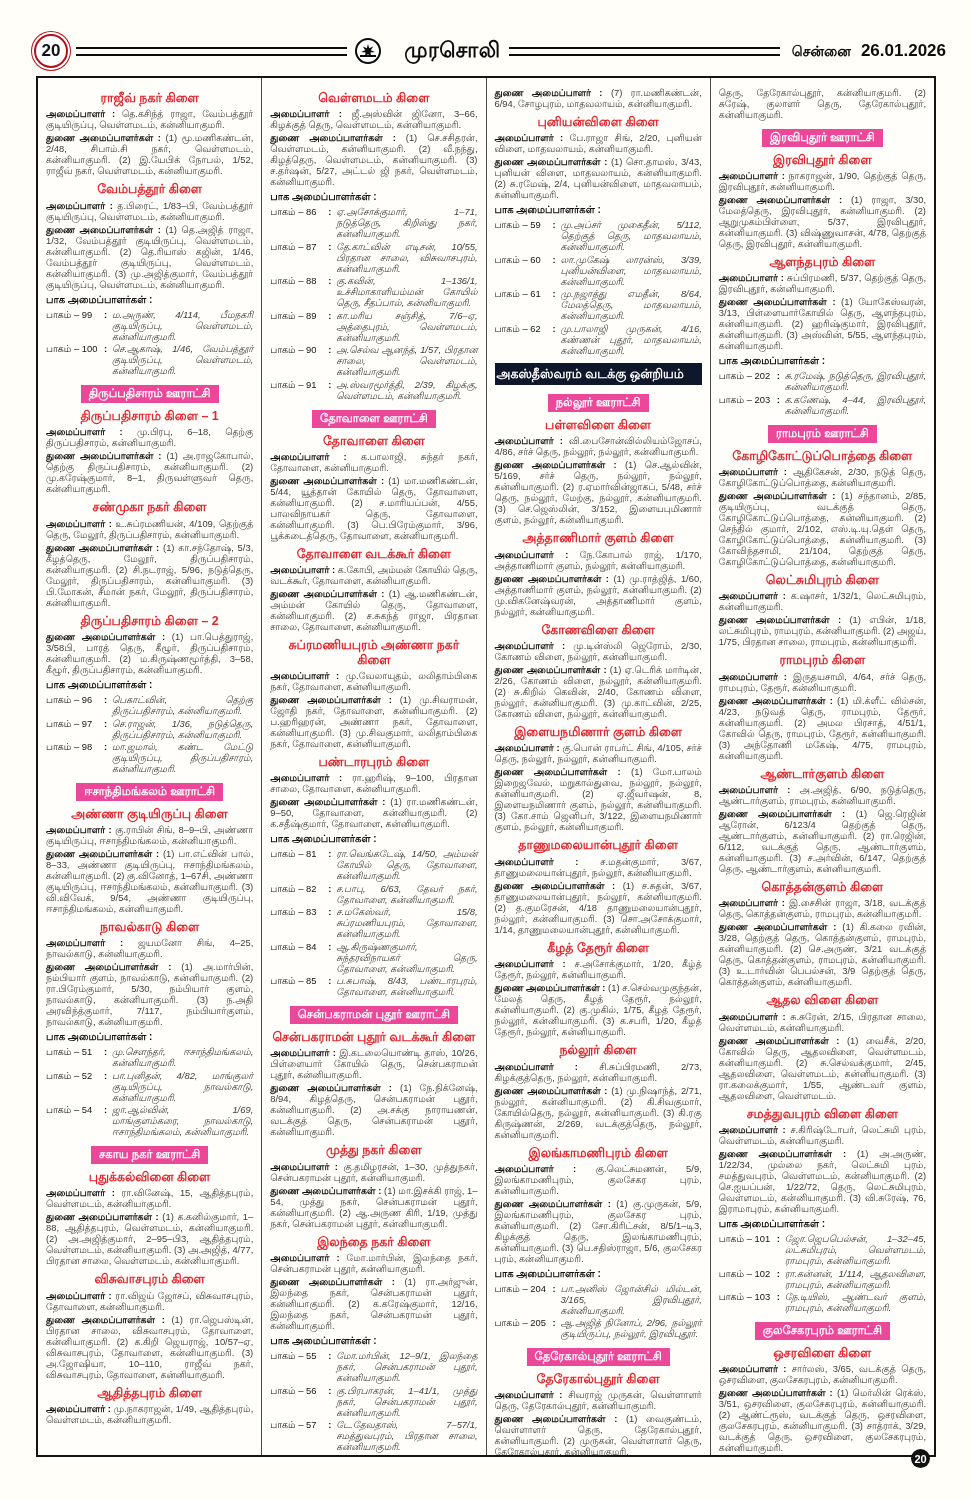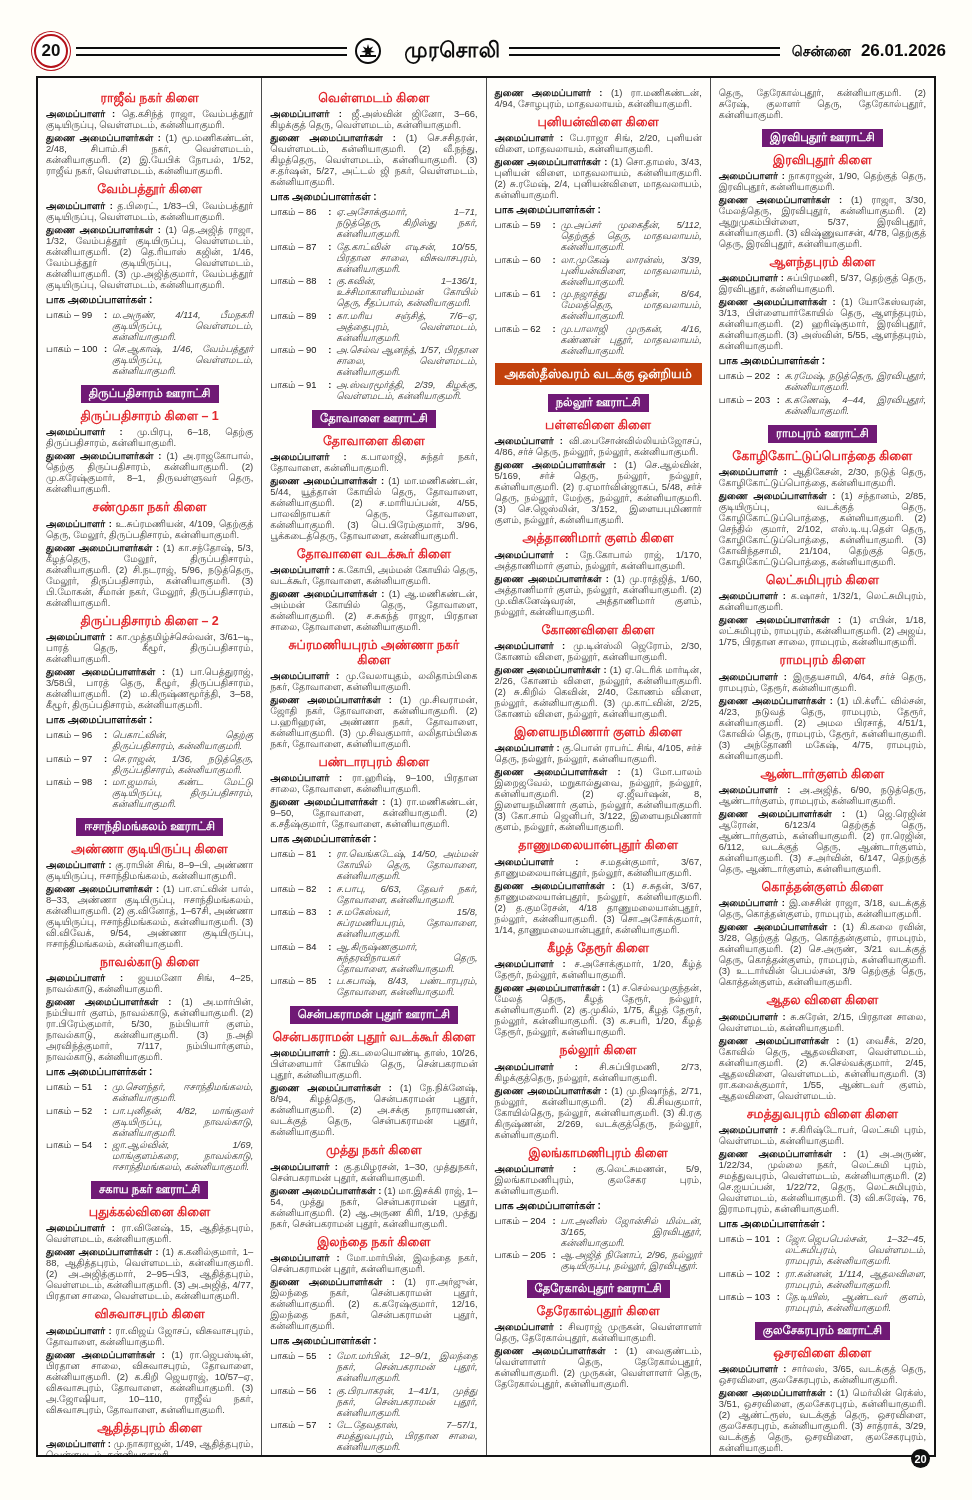--- a/index.html
+++ b/index.html
@@ -26,24 +26,24 @@
   .content-box{
     position:absolute;left:36px;top:76px;width:900px;height:1381px;
     border:2px solid #141414;background:#fffefb;display:flex;box-sizing:border-box;
   }
   .col{flex:1 1 0;padding:7px 8px 6px 8px;overflow:hidden;border-right:1px solid #4a4a4a;box-sizing:border-box;}
   .col:last-child{border-right:none;}
   
   .h-branch{color:#e2262b;font-weight:bold;font-size:12.5px;text-align:center;margin:6px 0 3px 0;line-height:1.15;}
   .h-uratchi{display:block;text-align:center;margin:7px 0 2px 0;}
   .h-uratchi > span{
-    display:inline-block;background:#701a75;color:#fff;font-weight:bold;font-size:11.5px;
+    display:inline-block;background:#ec4899;color:#fff;font-weight:bold;font-size:11.5px;
     padding:2px 8px 3px 8px;line-height:1.1;
   }
-  .h-banner{background:#c2410c;color:#fff;font-weight:bold;font-size:12.5px;text-align:center;
+  .h-banner{background:#0f172a;color:#fff;font-weight:bold;font-size:12.5px;
     padding:4px 2px;margin:7px 0 3px 0;line-height:1.15;}
   .h-sub{font-weight:bold;font-size:10px;color:#141414;text-align:left;margin:4px 0 2px 0;}
   .bp{font-size:9.4px;line-height:1.17;text-align:justify;margin:2px 0;}
   .bp b{color:#141414;}
   .part{display:flex;font-size:9.4px;line-height:1.17;margin:1.5px 0;}
   .part .pn{flex:0 0 58px;font-weight:normal;color:#141414;}
   .part .pc{flex:0 0 8px;font-weight:bold;color:#141414;}
   .part .pt{flex:1 1 auto;text-align:justify;font-style:italic;}
   
   .bottom-badge{
@@ -97,21 +97,20 @@
           <span class="pt">செ.ஆகாஷ், 1/46, வேம்பத்தூர் குடியிருப்பு, வெள்ளமடம், கன்னியாகுமரி.</span>
         </div>
         <div class="h-uratchi"><span>திருப்பதிசாரம் ஊராட்சி</span></div>
         <div class="h-branch">திருப்பதிசாரம் கிளை – 1</div>
         <div class="bp"><b>அமைப்பாளர் : </b><span>மு.பிரபு, 6–18, தெற்கு திருப்பதிசாரம், கன்னியாகுமரி.</span></div>
         <div class="bp"><b>துணை அமைப்பாளர்கள் : </b><span>(1) அ.ராஜகோபால், தெற்கு திருப்பதிசாரம், கன்னியாகுமரி. (2) மு.கரேஷ்குமார், 8–1, திருவள்ளுவர் தெரு, கன்னியாகுமரி.</span></div>
         <div class="h-branch">சண்முகா நகர் கிளை</div>
         <div class="bp"><b>அமைப்பாளர் : </b><span>உ.சுப்ரமணியன், 4/109, தெற்குத் தெரு, மேலூர், திருப்பதிசாரம், கன்னியாகுமரி.</span></div>
         <div class="bp"><b>துணை அமைப்பாளர்கள் : </b><span>(1) கா.சந்தோஷ், 5/3, கீழத்தெரு, மேலூர், திருப்பதிசாரம், கன்னியாகுமரி. (2) சி.நடராஜ், 5/96, நடுத்தெரு, மேலூர், திருப்பதிசாரம், கன்னியாகுமரி. (3) பி.மோகன், சீமான் நகர், மேலூர், திருப்பதிசாரம், கன்னியாகுமரி.</span></div>
         <div class="h-branch">திருப்பதிசாரம் கிளை – 2</div>
-        <div class="bp"><b>அமைப்பாளர் : </b><span>கா.முத்தமிழ்ச்செல்வன், 3/61–டி, பாரத் தெரு, கீழூர், திருப்பதிசாரம், கன்னியாகுமரி.</span></div>
         <div class="bp"><b>துணை அமைப்பாளர்கள் : </b><span>(1) பா.பெத்துராஜ், 3/58பி, பாரத் தெரு, கீழூர், திருப்பதிசாரம், கன்னியாகுமரி. (2) ம.கிருஷ்ணமூர்த்தி, 3–58, கீழூர், திருப்பதிசாரம், கன்னியாகுமரி.</span></div>
         <div class="h-sub">பாக அமைப்பாளர்கள் :</div>
         <div class="part">
           <span class="pn">பாகம் – 96</span>
           <span class="pc">:</span>
           <span class="pt">பெகாட்வின், தெற்கு திருப்பதிசாரம், கன்னியாகுமரி.</span>
         </div>
         <div class="part">
           <span class="pn">பாகம் – 97</span>
           <span class="pc">:</span>
@@ -255,21 +254,21 @@
           <span class="pc">:</span>
           <span class="pt">டே.தேவதாஸ், 7–57/1, சமத்துவபுரம், பிரதான சாலை, கன்னியாகுமரி.</span>
         </div>
         <div class="part">
           <span class="pn">பாகம் – 58</span>
           <span class="pc">:</span>
           <span class="pt">ர.முத்துராஜன், சென்பகவல்லி அம்மன் கோயில் தெரு, கன்னியாகுமரி.</span>
         </div>
       </section>
     <section class="col" id="col-2">
-        <div class="bp"><b>துணை அமைப்பாளர் : </b><span>(1) ரா.மணிகண்டன், 4/94, சோழபுரம், மாதவலாயம், கன்னியாகுமரி.</span></div>
+        <div class="bp"><b>துணை அமைப்பாளர் : </b><span>(7) ரா.மணிகண்டன், 6/94, சோழபுரம், மாதவலாயம், கன்னியாகுமரி.</span></div>
         <div class="h-branch">புனியன்விளை கிளை</div>
         <div class="bp"><b>அமைப்பாளர் : </b><span>பே.ராஜா சிங், 2/20, புனியன் விளை, மாதவலாயம், கன்னியாகுமரி.</span></div>
         <div class="bp"><b>துணை அமைப்பாளர்கள் : </b><span>(1) சொ.தாமஸ், 3/43, புனியன் விளை, மாதவலாயம், கன்னியாகுமரி. (2) சு.ரமேஷ், 2/4, புனியன்விளை, மாதவலாயம், கன்னியாகுமரி.</span></div>
         <div class="h-sub">பாக அமைப்பாளர்கள் :</div>
         <div class="part">
           <span class="pn">பாகம் – 59</span>
           <span class="pc">:</span>
           <span class="pt">மு.அப்சர் முகைதீன், 5/112, தெற்குத் தெரு, மாதவலாயம், கன்னியாகுமரி.</span>
         </div>
         <div class="part">
@@ -305,20 +304,21 @@
         <div class="bp"><b>அமைப்பாளர் : </b><span>ச.மதன்குமார், 3/67, தாணுமலையான்புதூர், நல்லூர், கன்னியாகுமரி.</span></div>
         <div class="bp"><b>துணை அமைப்பாளர்கள் : </b><span>(1) ச.சுதன், 3/67, தாணுமலையான்புதூர், நல்லூர், கன்னியாகுமரி. (2) த.குமரேசன், 4/18 தாணுமலையான்புதூர், நல்லூர், கன்னியாகுமரி. (3) சொ.அசோக்குமார், 1/14, தாணுமலையான்புதூர், கன்னியாகுமரி.</span></div>
         <div class="h-branch">கீழத் தேரூர் கிளை</div>
         <div class="bp"><b>அமைப்பாளர் : </b><span>ச.அசோக்குமார், 1/20, கீழ்த் தேரூர், நல்லூர், கன்னியாகுமரி.</span></div>
         <div class="bp"><b>துணை அமைப்பாளர்கள் : </b><span>(1) ச.செல்வமுகுந்தன், மேலத் தெரு, கீழத் தேரூர், நல்லூர், கன்னியாகுமரி. (2) கு.முகில், 1/75, கீழத் தேரூர், நல்லூர், கன்னியாகுமரி. (3) க.சபரி, 1/20, கீழத் தேரூர், நல்லூர், கன்னியாகுமரி.</span></div>
         <div class="h-branch">நல்லூர் கிளை</div>
         <div class="bp"><b>அமைப்பாளர் : </b><span>சி.சுப்பிரமணி, 2/73, கிழக்குத்தெரு, நல்லூர், கன்னியாகுமரி.</span></div>
         <div class="bp"><b>துணை அமைப்பாளர்கள் : </b><span>(1) மு.நிஷாந்த், 2/71, நல்லூர், கன்னியாகுமரி. (2) கி.சிவகுமார், கோயில்தெரு, நல்லூர், கன்னியாகுமரி. (3) கி.ரகு கிருஷ்ணன், 2/269, வடக்குத்தெரு, நல்லூர், கன்னியாகுமரி.</span></div>
         <div class="h-branch">இலங்காமணிபுரம் கிளை</div>
         <div class="bp"><b>அமைப்பாளர் : </b><span>கு.லெட்சுமணன், 5/9, இலங்காமணிபுரம், குலசேகர புரம், கன்னியாகுமரி.</span></div>
+        <div class="bp"><b>துணை அமைப்பாளர்கள் : </b><span>(1) கு.முருகன், 5/9, இலங்காமணிபுரம், குலசேகர புரம், கன்னியாகுமரி. (2) சோ.கிரிட்சன், 8/5/1–டி3, கிழக்குத் தெரு, இலங்காமணிபுரம், கன்னியாகுமரி. (3) பெ.சதிஸ்ராஜா, 5/6, குலசேகர புரம், கன்னியாகுமரி.</span></div>
         <div class="h-sub">பாக அமைப்பாளர்கள் :</div>
         <div class="part">
           <span class="pn">பாகம் – 204</span>
           <span class="pc">:</span>
           <span class="pt">பா.அனிஸ் ஜோன்சில் மில்டன், 3/165, இரவிபுதூர், கன்னியாகுமரி.</span>
         </div>
         <div class="part">
           <span class="pn">பாகம் – 205</span>
           <span class="pc">:</span>
           <span class="pt">ஆ.அஜித் நினோப், 2/96, நல்லூர் குடியிருப்பு, நல்லூர், இரவிபுதூர்.</span>

